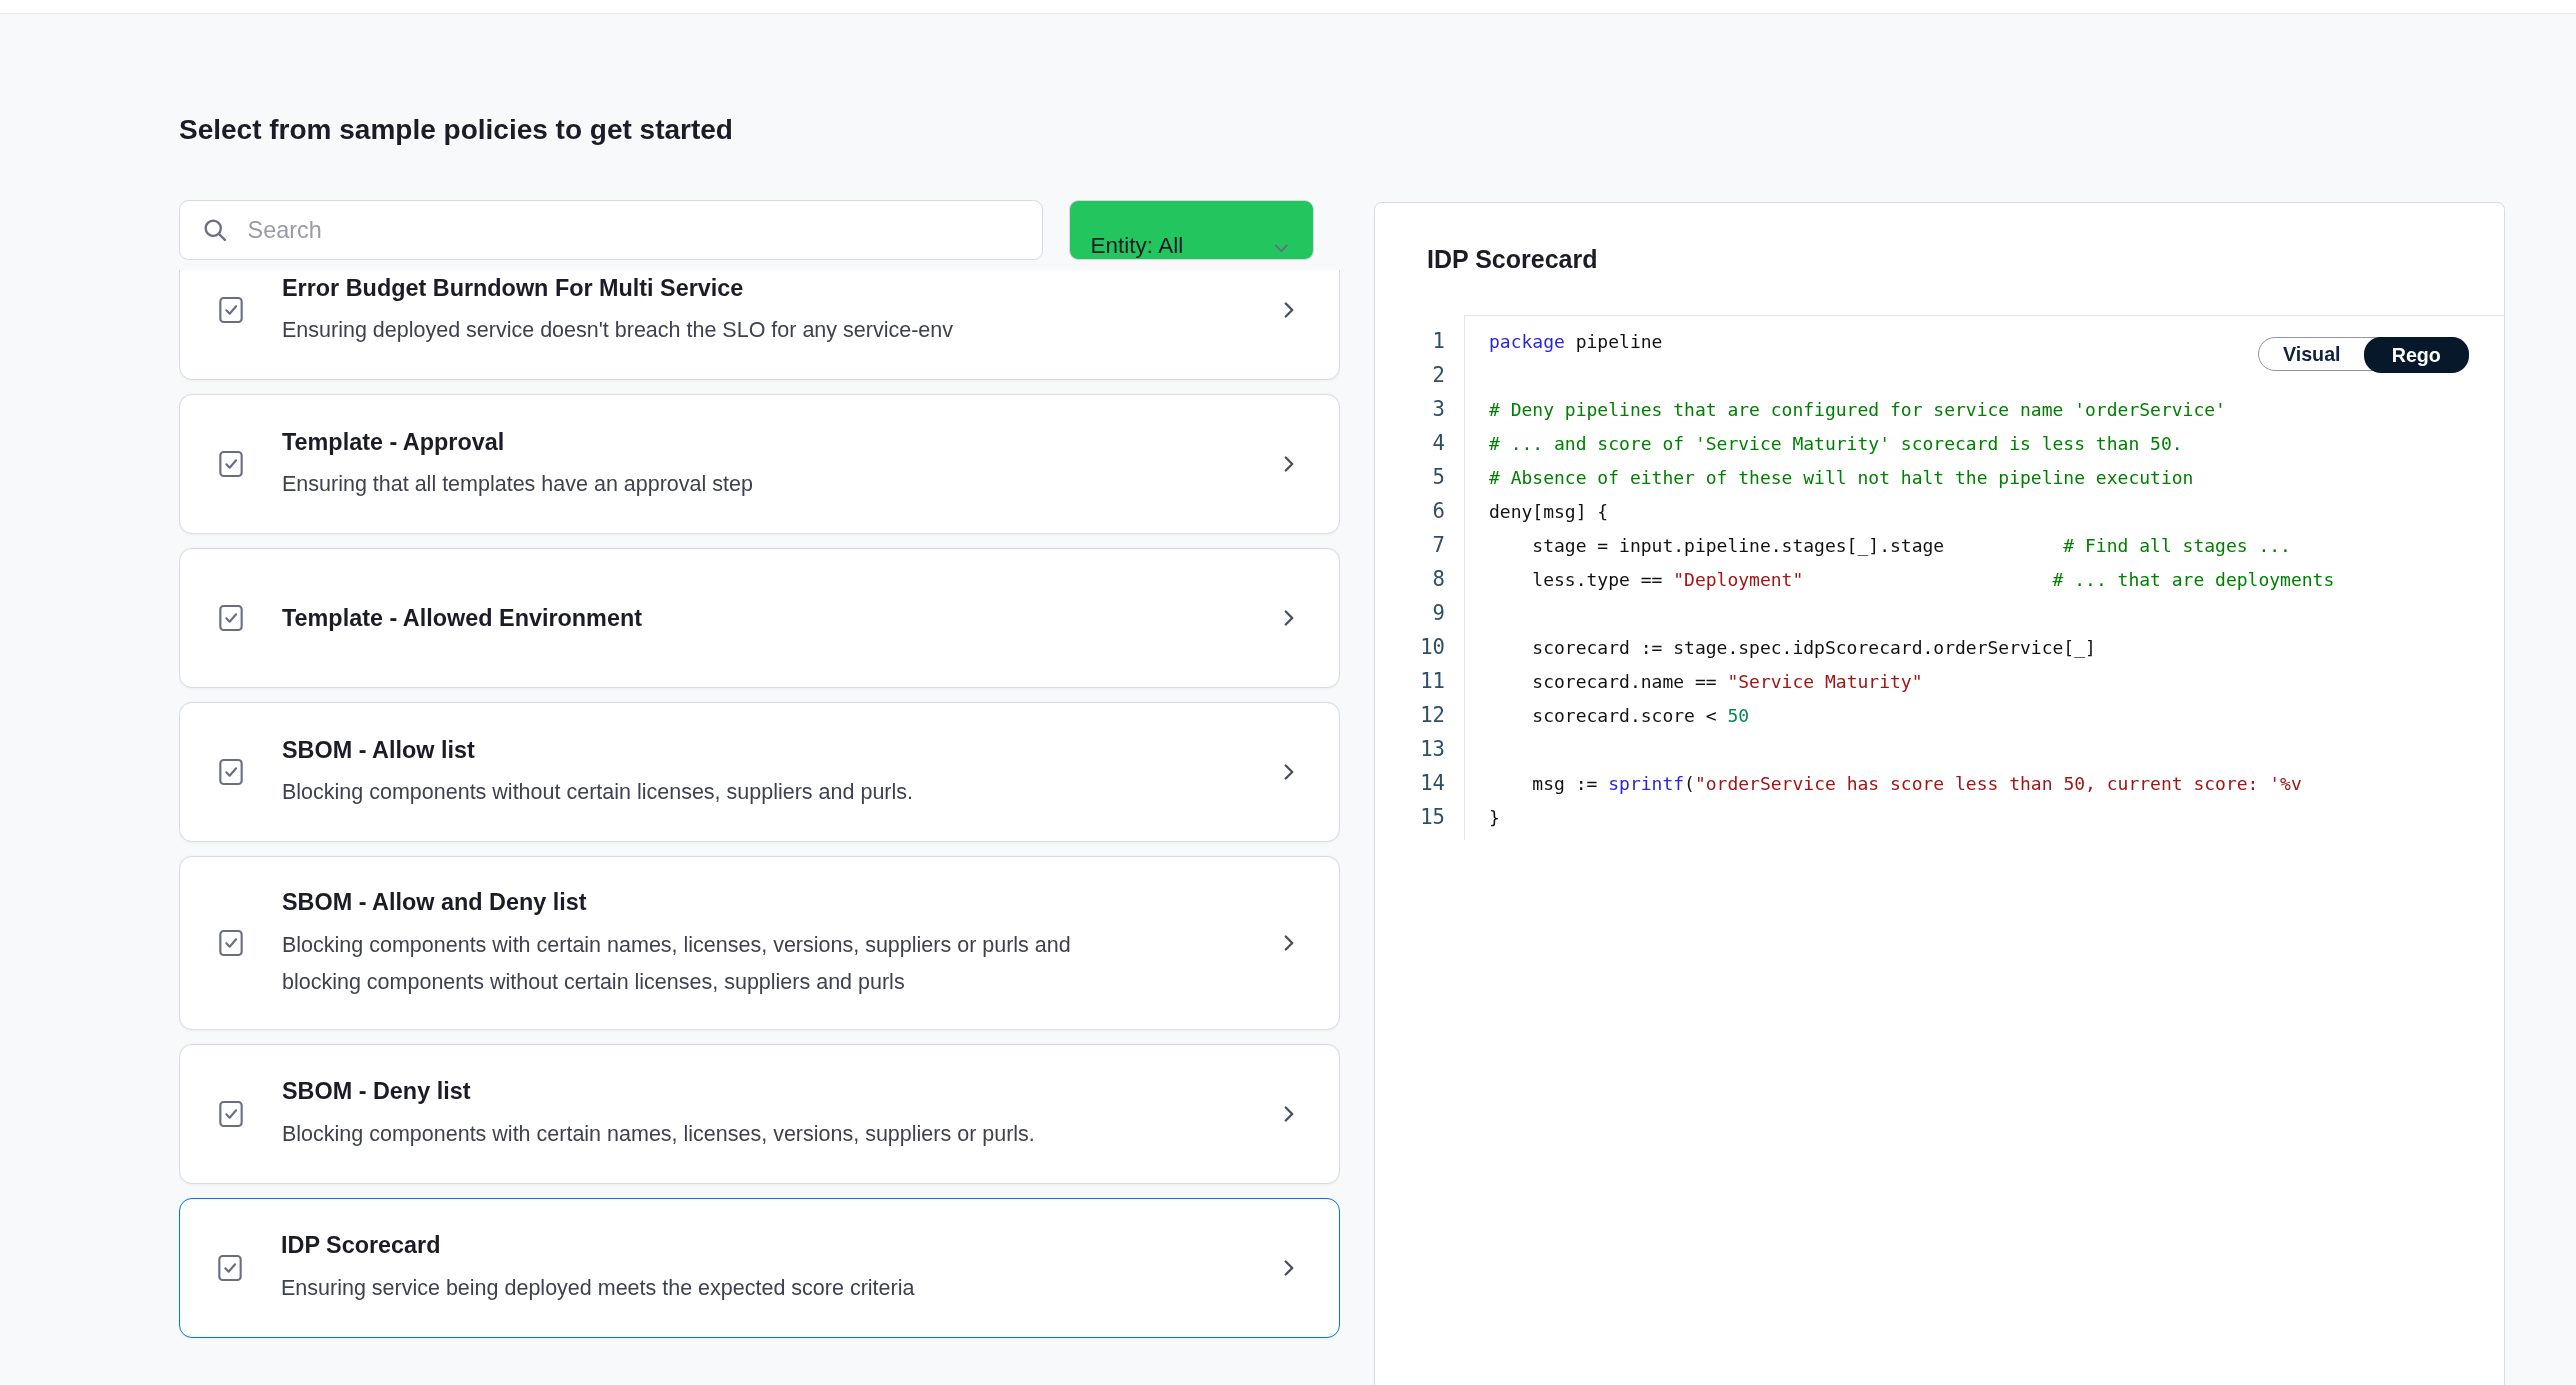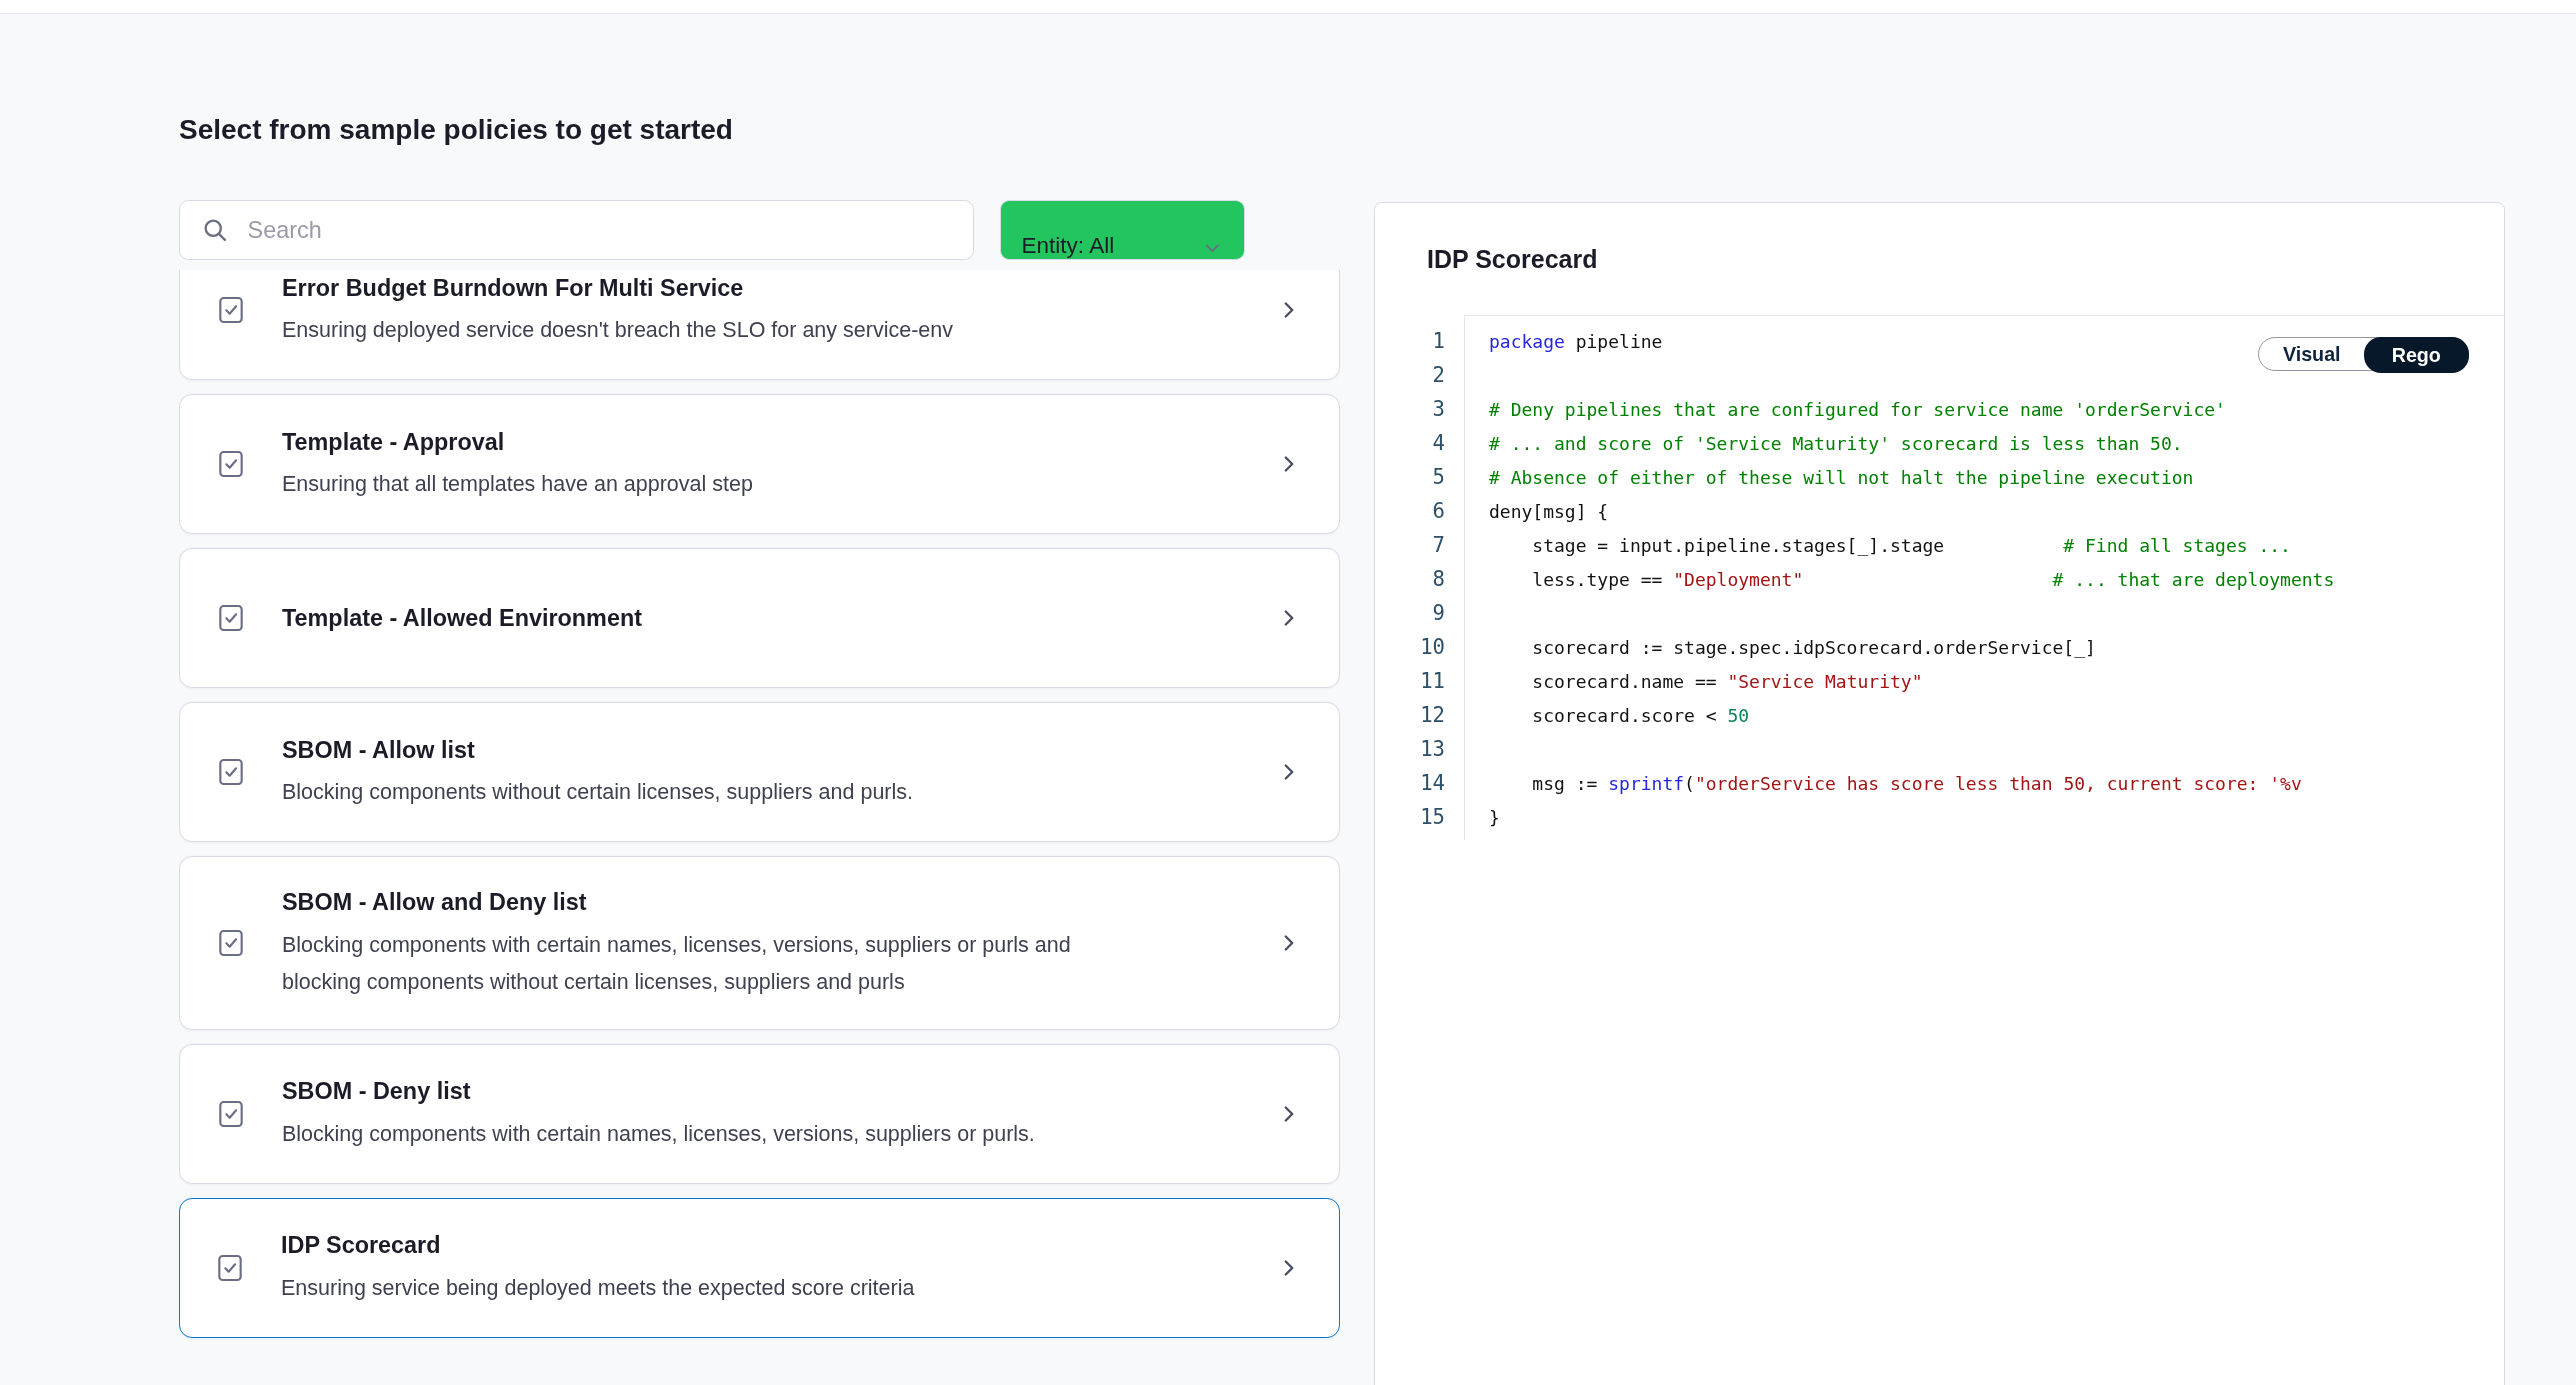--- a/index.html
+++ b/index.html
@@ -7,21 +7,21 @@
     width:2576px;height:1385px;overflow:hidden;position:relative;
     background:#f8f9fb;
     font-family:"Liberation Sans",sans-serif;
     -webkit-font-smoothing:antialiased;
   }
   .topbar{position:absolute;top:0;left:0;right:0;height:13px;background:#ffffff;border-bottom:0.9px solid #e7e7ec;}
 
   .page-title{position:absolute;left:179px;top:93px;font-size:28px;line-height:36px;font-weight:700;color:#1c1c28;}
 
   .controls{position:absolute;left:179px;top:200px;display:flex;gap:26px;}
-  .searchbox{width:795px;height:60px;background:#fff;border:0.9px solid #d8dae3;border-radius:9.4px;
+  .searchbox{width:864px;height:60px;background:#fff;border:0.9px solid #d8dae3;border-radius:9.4px;
     display:flex;align-items:center;box-sizing:border-box;padding:0 20.6px;}
   .searchbox svg{flex:0 0 auto;}
   .searchbox input{border:none;outline:none;flex:1;font-size:23.4px;margin-left:17px;color:#1c1c28;background:transparent;font-family:inherit;}
   .searchbox input::placeholder{color:#9a9aa8;}
   .entity{width:245px;height:60px;background:#22c55e;border:0.9px solid #d8dae3;border-radius:9.4px;
     display:flex;align-items:flex-end;justify-content:space-between;box-sizing:border-box;padding:0 20.6px;
     font-size:22.5px;color:#1c1c28;cursor:pointer;}
 
   .policy-list{position:absolute;left:179px;top:270px;width:1161px;bottom:12px;overflow:hidden;
     display:flex;flex-direction:column;gap:14px;}

